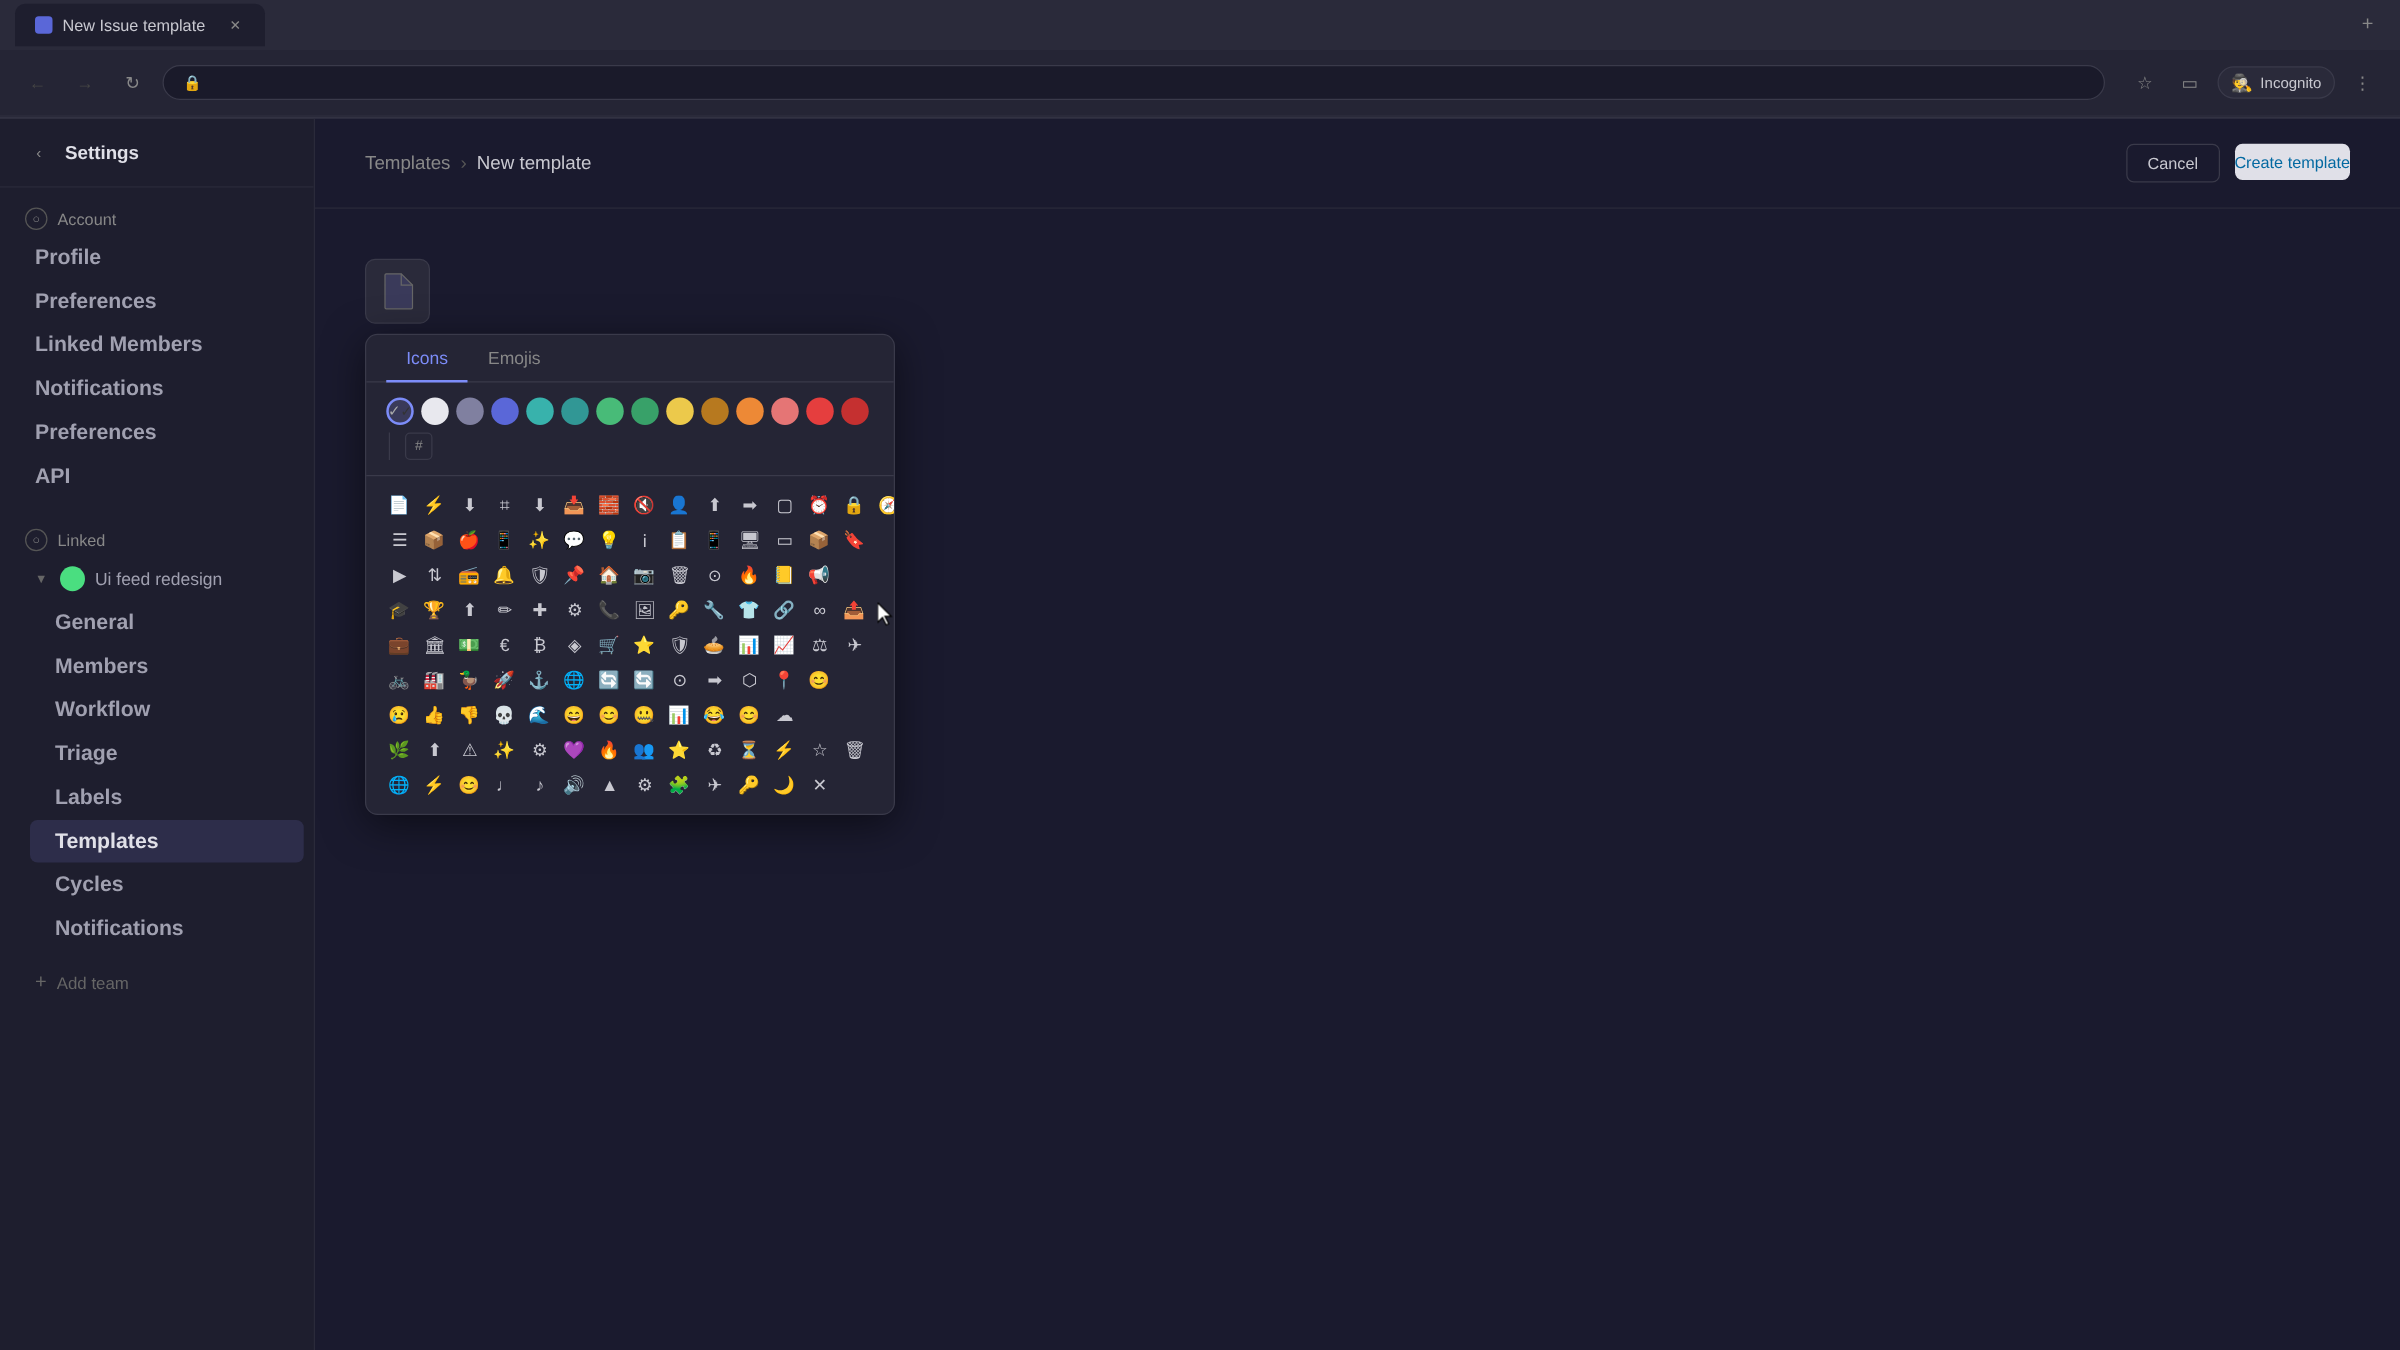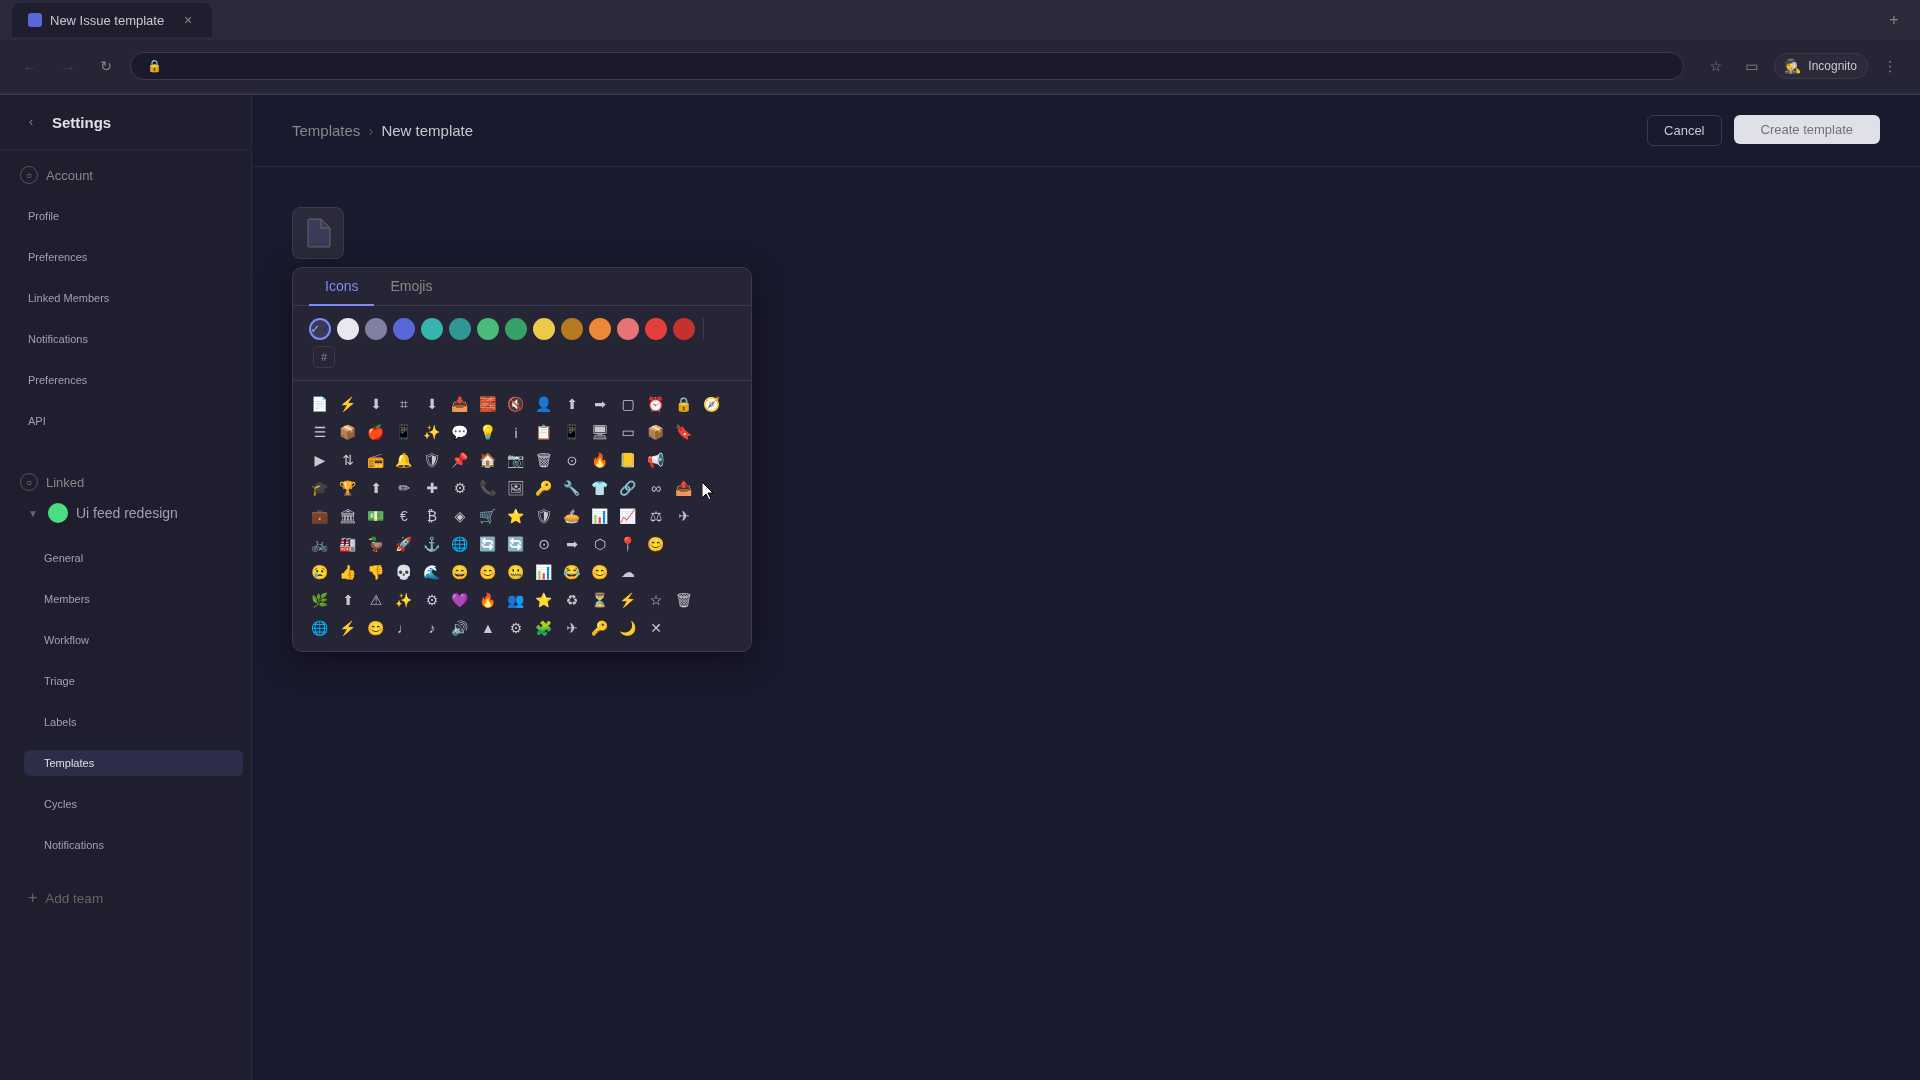--- a/index.html
+++ b/index.html
@@ -171,26 +171,27 @@
       border-radius: 50%;
       border: 1px solid #555;
       display: flex; align-items: center; justify-content: center;
       font-size: 10px;
       color: #888;
     }
     .sidebar-item {
       padding: 7px 20px;
       cursor: pointer;
       color: #a0a0b0;
-      font-size: 11px;
+      font-size: 17px;
       border-radius: 6px;
-      margin: 15px 8px;
+      margin: 1px 8px;
       display: flex;
       align-items: center;
       gap: 8px;
+      font-weight: bold;
     }
     .sidebar-item.active { background: #2d2d4a; color: #e0e0e8; }
 
     .team-section { padding: 8px 0; }
     .team-header {
       display: flex;
       align-items: center;
       gap: 8px;
       padding: 7px 20px;
       cursor: pointer;
@@ -248,25 +249,25 @@
     .btn-cancel {
       padding: 7px 16px;
       background: transparent;
       border: 1px solid #3a3a4a;
       border-radius: 6px;
       color: #c8c8d0;
       cursor: pointer;
       font-size: 13px;
     }
     .btn-create {
-      padding: 7px 27px;
+      padding: 7px 0;
       background: #e0e0e8;
       border: none;
       border-radius: 6px;
-      color: #737373;
+      color: #0369a1;
       cursor: pointer;
       font-size: 13px;
       font-weight: 500;
     }
 
     
     .content-body {
       padding: 40px;
     }
 
@@ -288,21 +289,21 @@
       cursor: pointer;
       font-size: 22px;
       color: #c8c8d0;
     }
 
     
     .icon-picker {
       position: absolute;
       top: 60px;
       left: 0;
-      width: 460px;
+      width: 424px;
       background: #252535;
       border: 1px solid #3a3a4a;
       border-radius: 10px;
       box-shadow: 0 8px 32px rgba(0,0,0,0.5);
       z-index: 100;
     }
     .icon-picker-tabs {
       display: flex;
       border-bottom: 1px solid #3a3a4a;
       padding: 0 16px;

